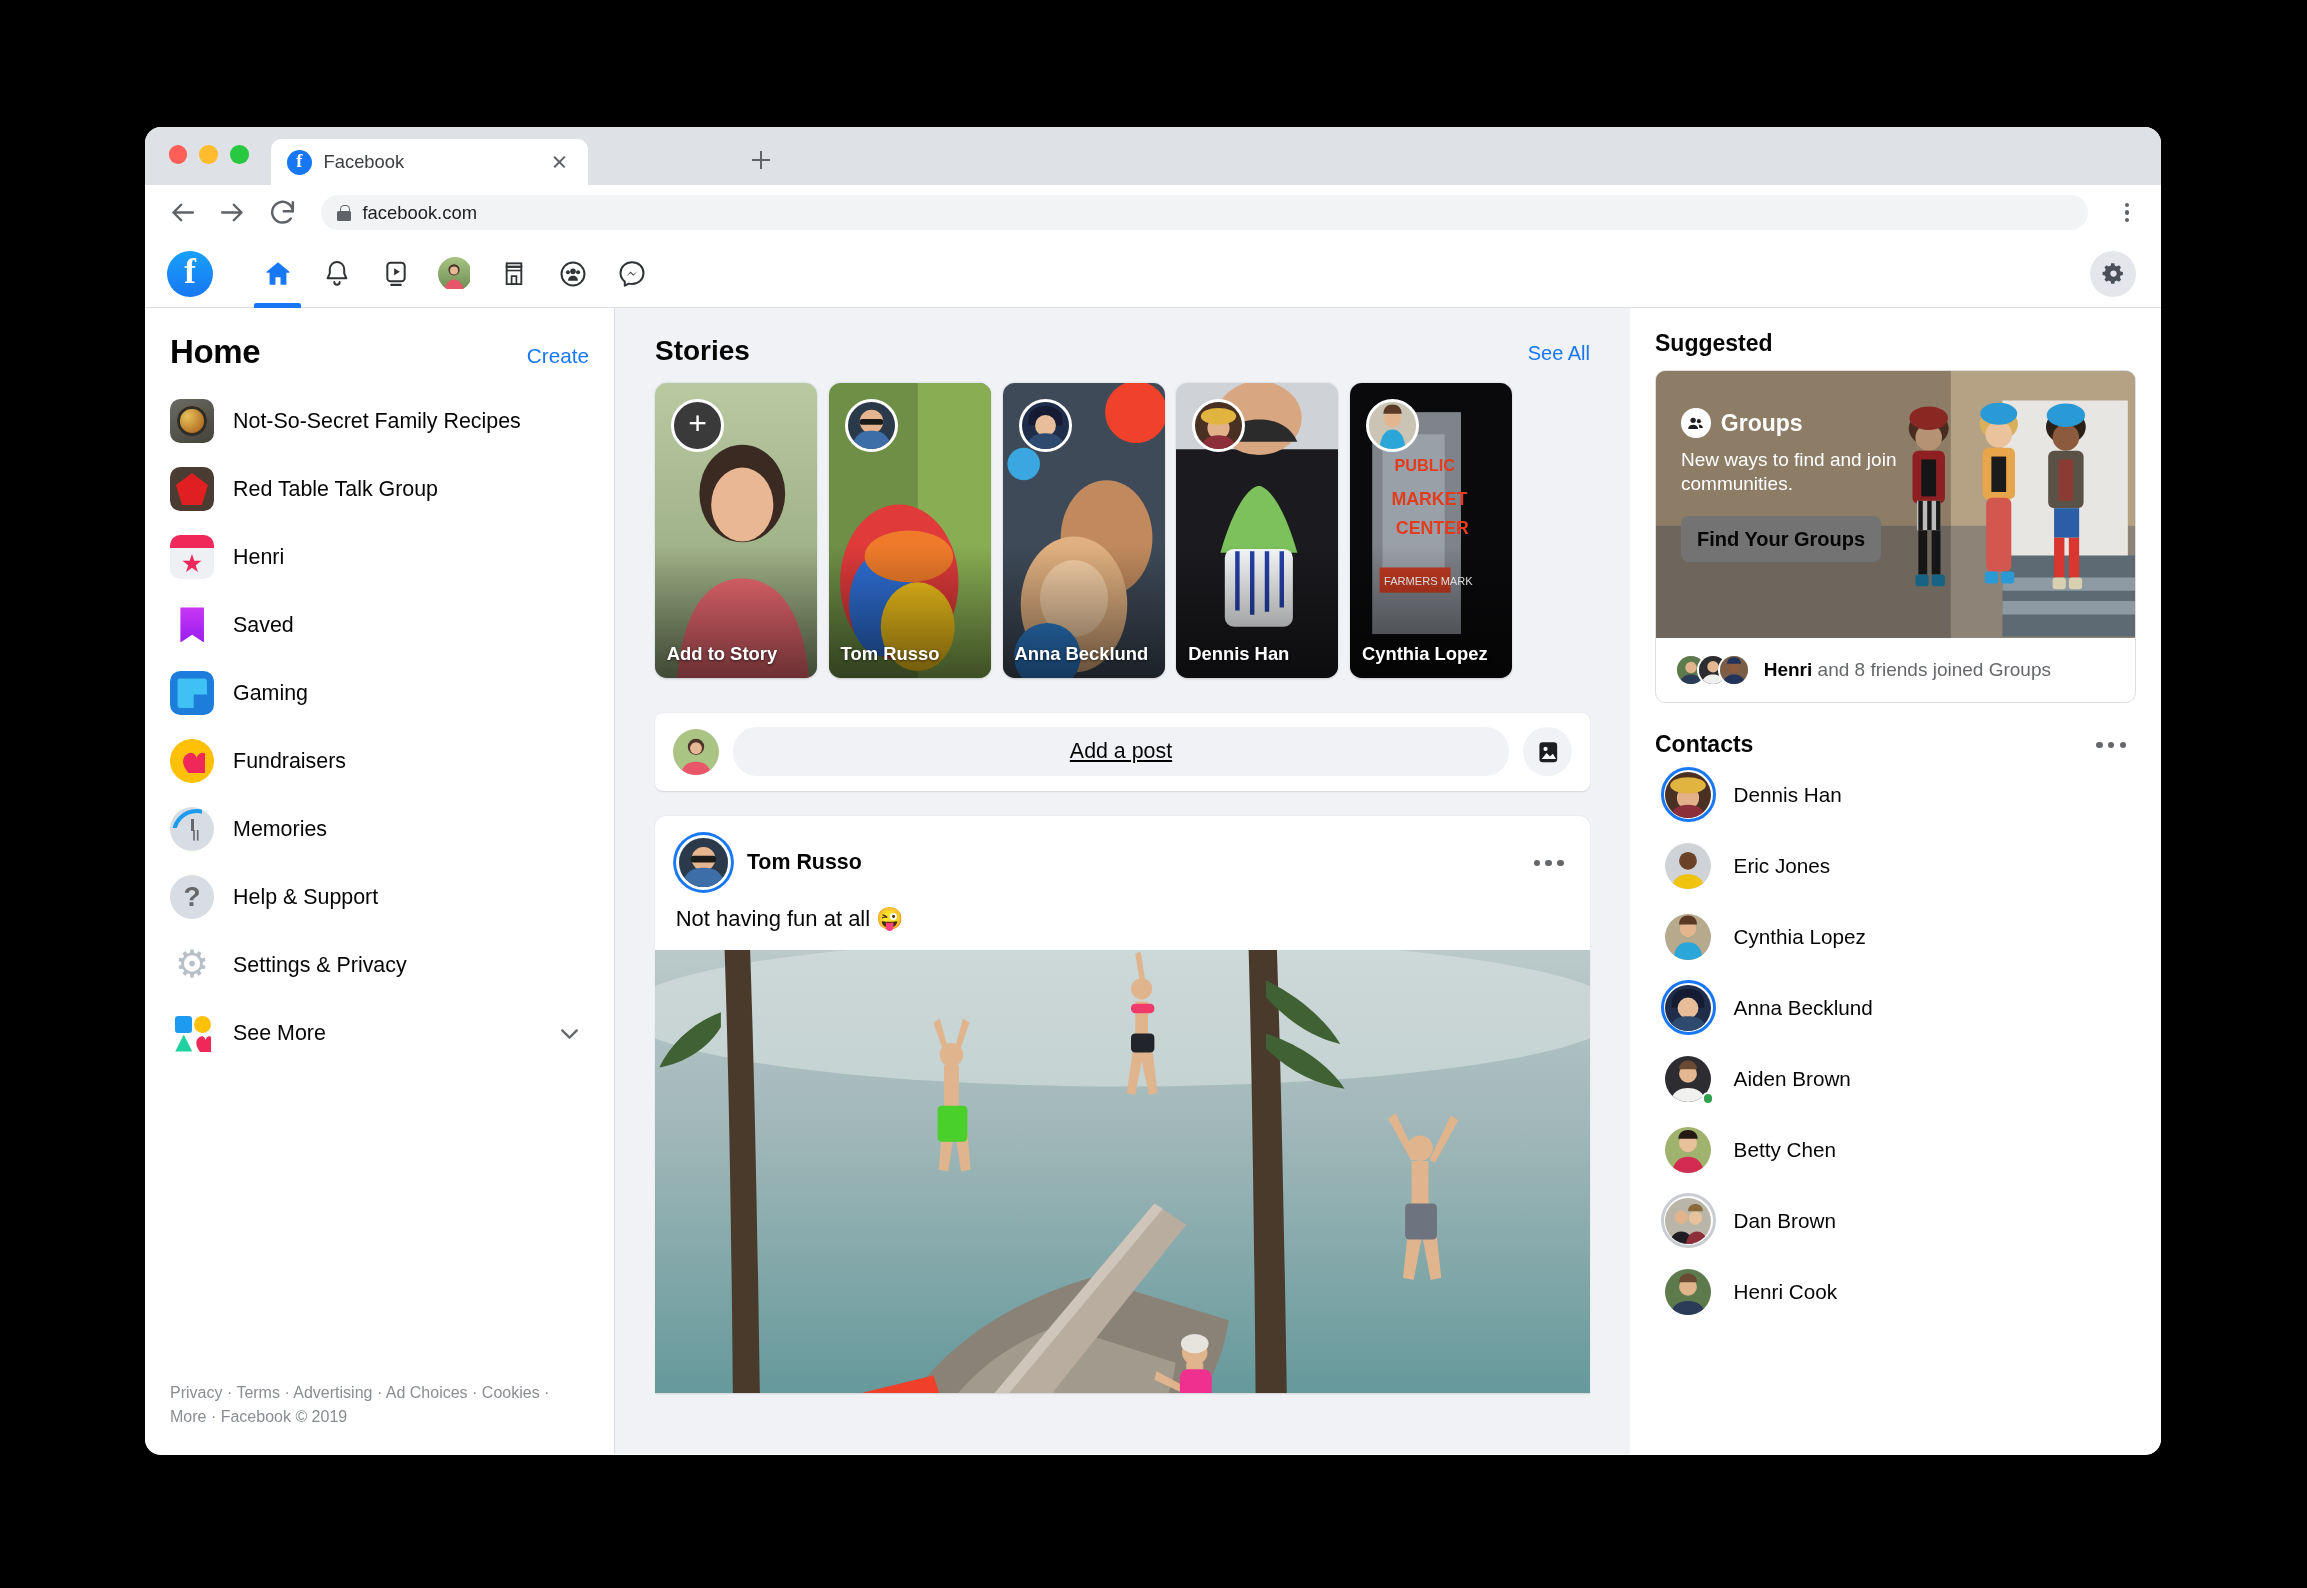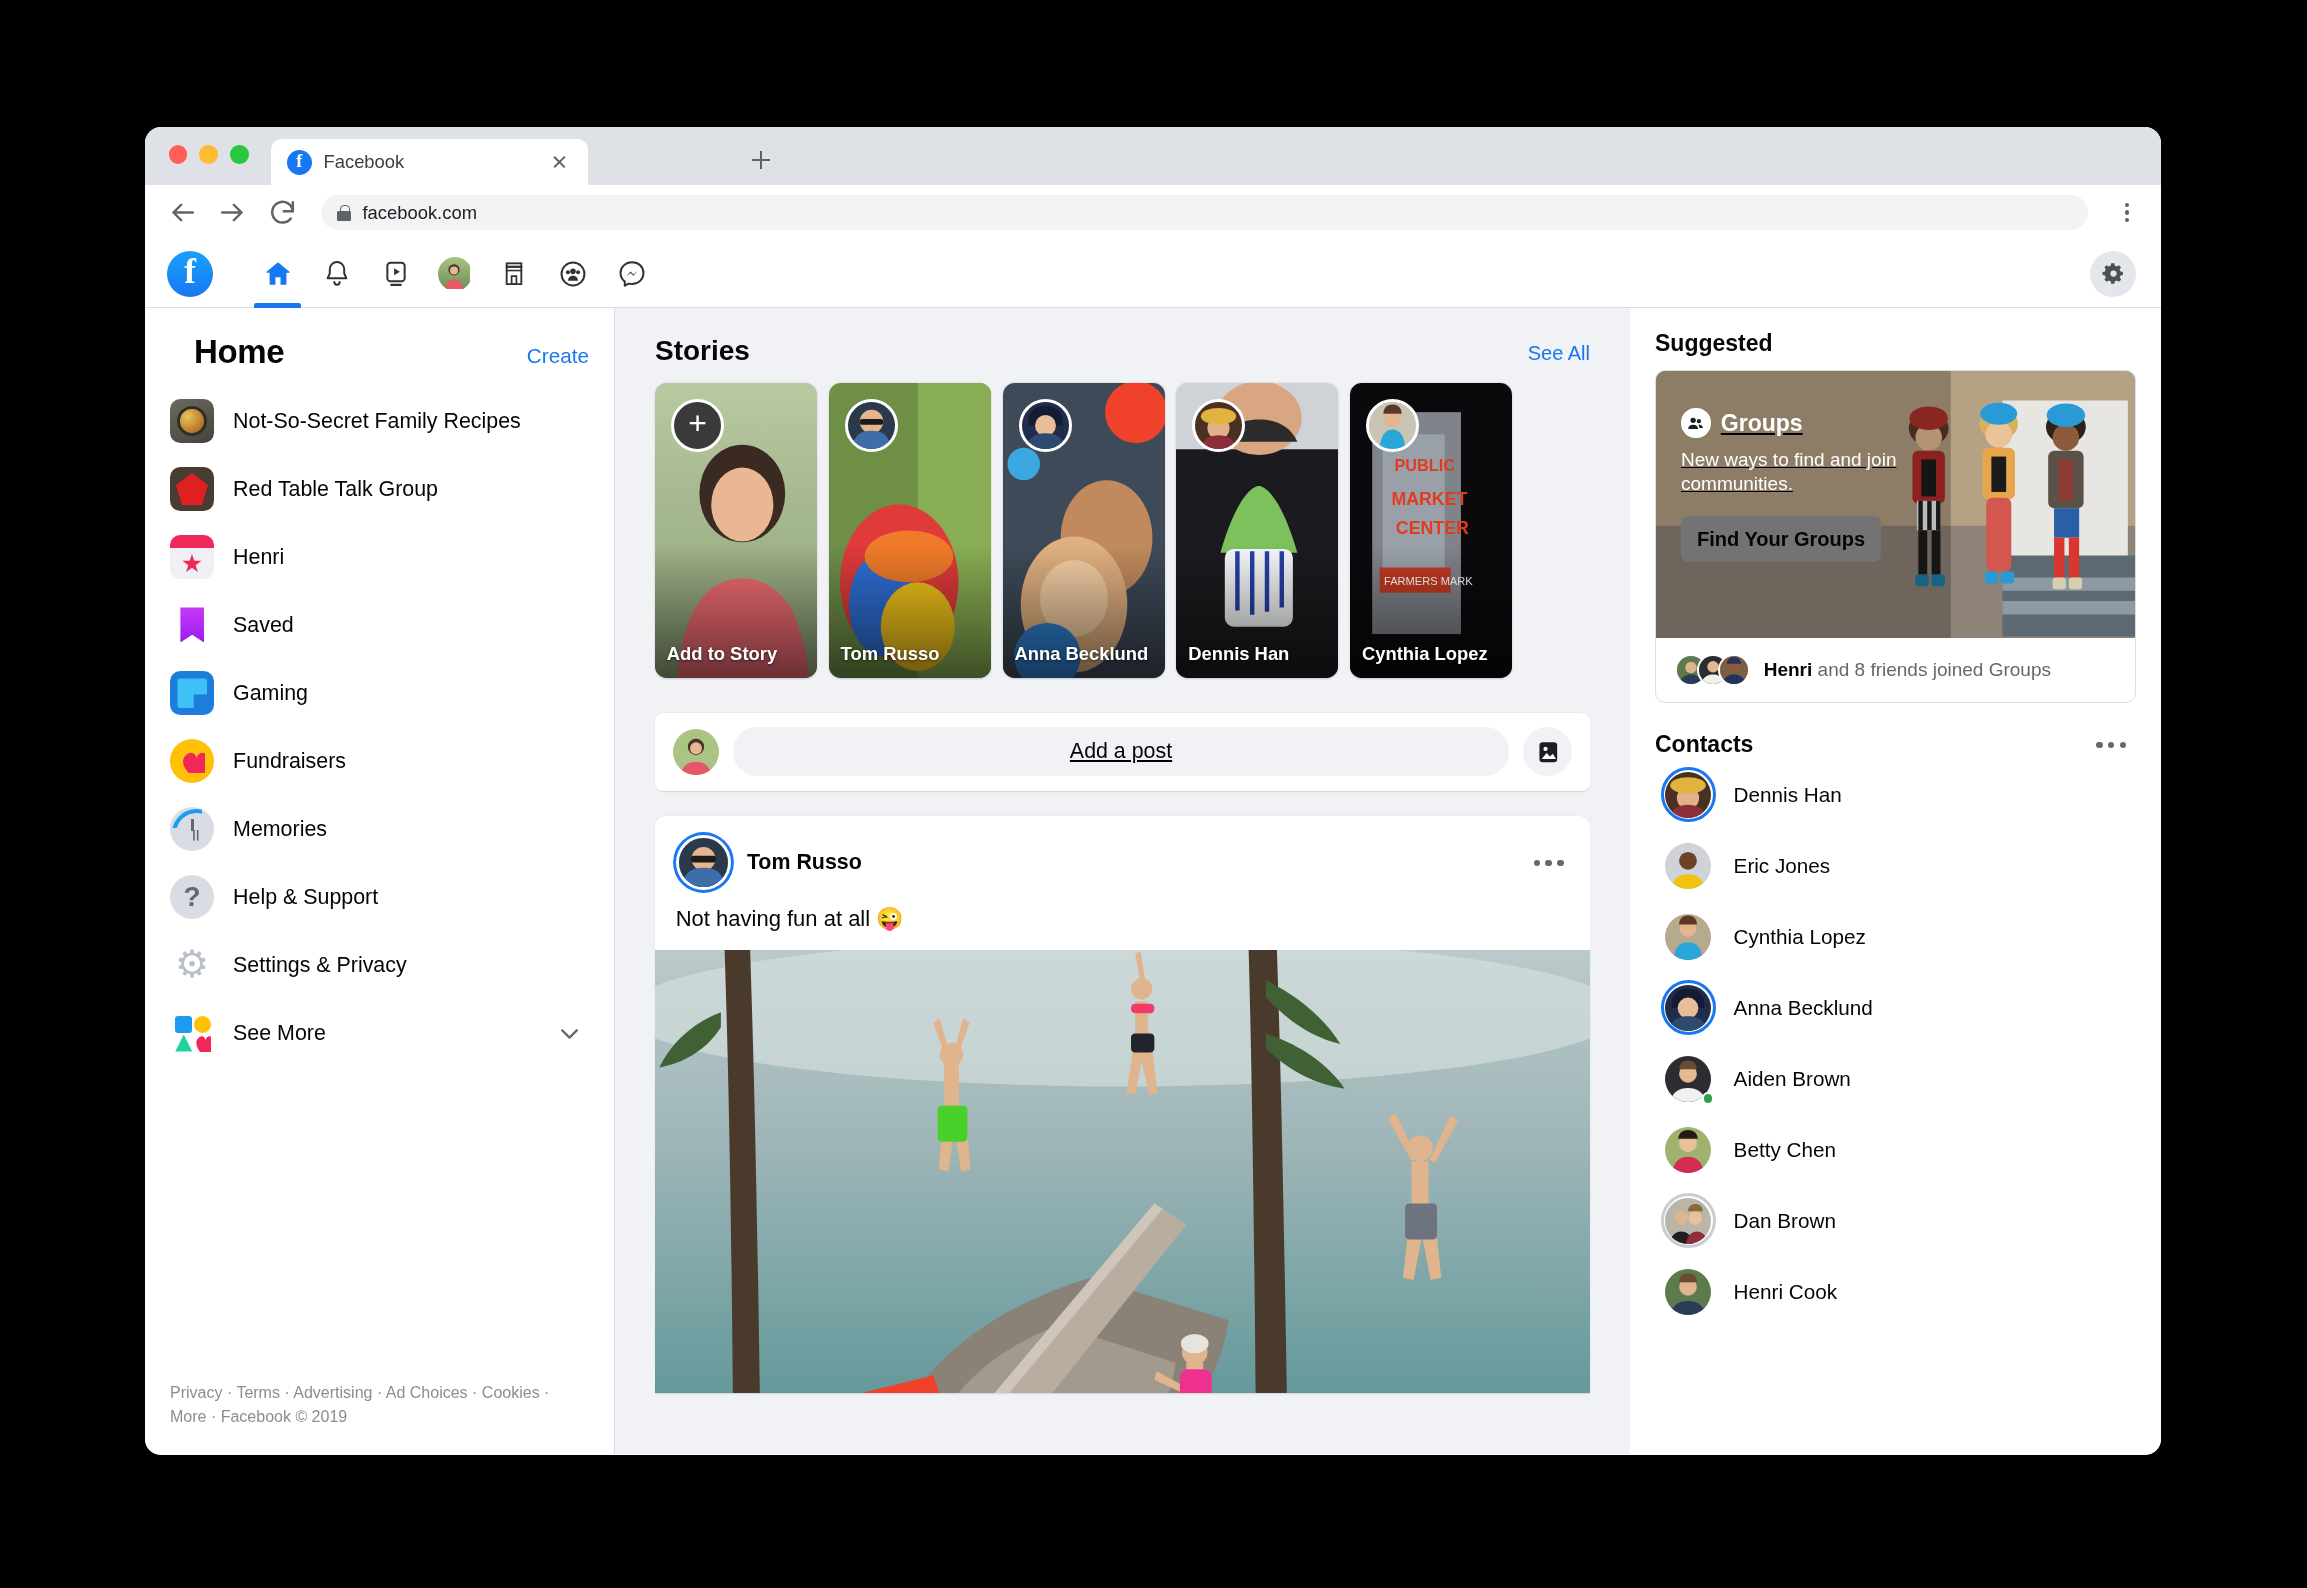--- a/index.html
+++ b/index.html
@@ -150,21 +150,21 @@
 
   
   .left {
     width: 470px; background: #fff; border-right: 0.7px solid #dadde1;
     position: relative; flex: none; padding: 0 20.7px;
   }
   .left-head {
     display: flex; align-items: baseline; justify-content: space-between;
     padding: 25px 4.4px 16px 4.4px;
   }
-  .left-title { font-size: 33px; font-weight: 700; color: #050505; letter-spacing: -0.4px; margin-left: 24px; }
+  .left-title { font-size: 33px; font-weight: 700; color: #050505; letter-spacing: -0.4px; }
   .create { font-size: 20.7px; color: #1877f2; cursor: pointer; }
 
   .nav-item {
     display: flex; align-items: center; gap: 19px; height: 68px;
     padding: 0 4.4px; border-radius: 7.4px; cursor: pointer; position: relative;
   }
   .ni-icon { width: 44px; height: 44px; border-radius: 10.3px; flex:none; overflow:hidden; position:relative; }
   .ni-label { font-size: 21.4px; color: #050505; }
   .chev { position: absolute; right: 11.8px; width: 25px; height: 25px; }
   .chev svg { width: 25px; height: 25px; }
@@ -323,21 +323,21 @@
   
   .right {
     width: 531px; background:#fff; flex:none; padding: 22px 25px 0 25px;
     position: relative; overflow: hidden;
   }
   .rail-title { font-size:23px; font-weight:700; color:#050505; }
   .sugg-card {
     margin-top: 13.3px; border:0.7px solid #dadde1; border-radius:10.3px; overflow:hidden;
   }
   .sugg-hero { height: 267px; position: relative; overflow:hidden; }
-  .sugg-overlay { position:absolute; left:25px; top:37px; right:40%; z-index:3;text-decoration:underline; }
+  .sugg-overlay { position:absolute; left:25px; top:37px; right:40%; z-index:3; }
   .sugg-brand { display:flex; align-items:center; gap:10.3px; }
   .sugg-brand-ic {
     width:29.5px; height:29.5px; border-radius:50%; background:#fff;
     display:flex; align-items:center; justify-content:center;
   }
   .sugg-brand-ic svg { width:19px; height:19px; }
   .sugg-brand-tx { color:#fff; font-size:23px; font-weight:700; }
   .sugg-sub { color:#fff; font-size:19px; line-height:1.28; margin-top:10.3px; max-width: 221px; }
   .sugg-btn {
     margin-top: 19px; display:inline-block; background:#737373; border-radius:7.4px;

